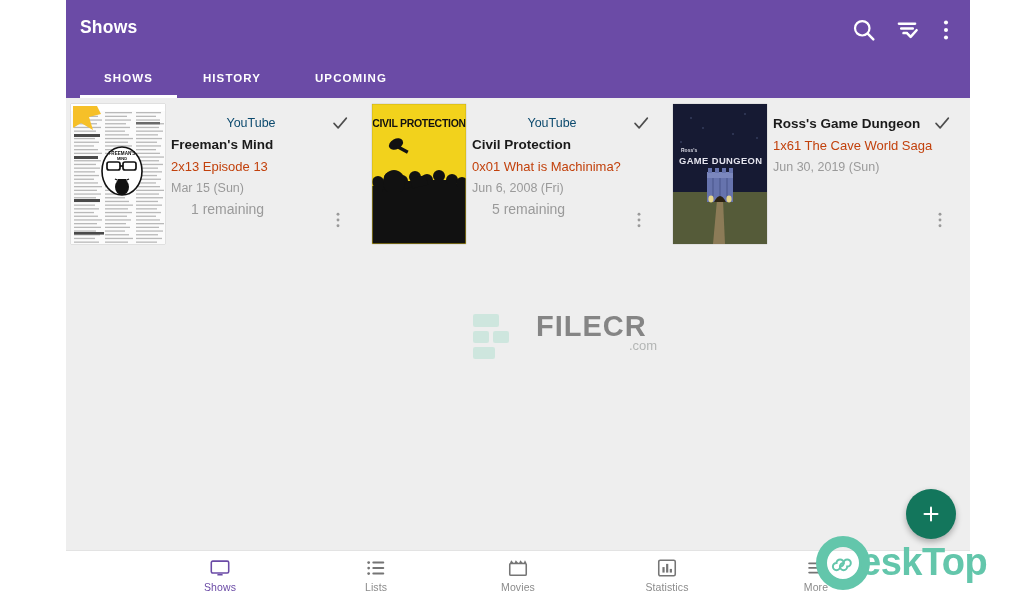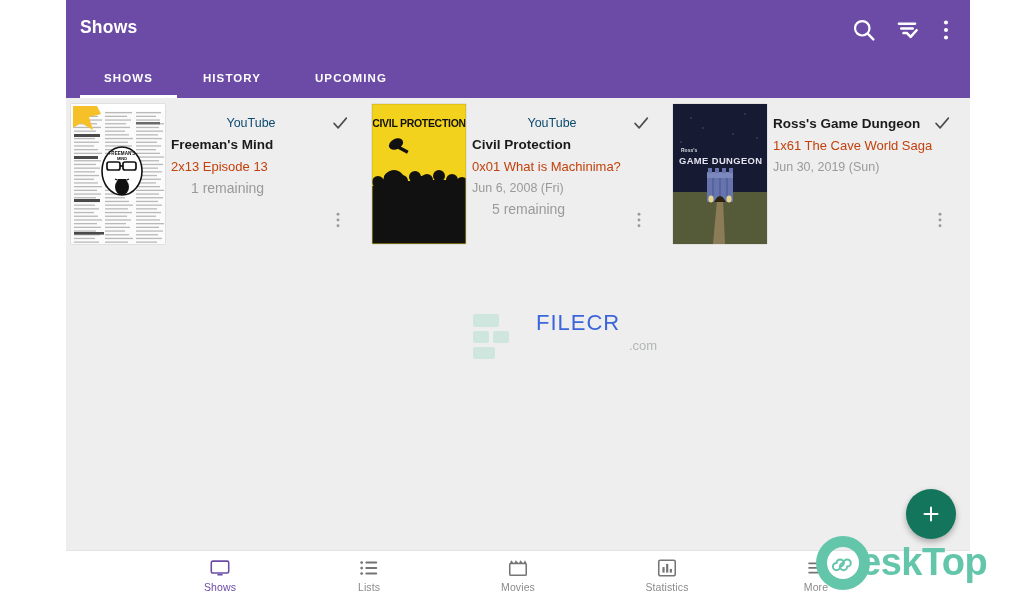--- a/index.html
+++ b/index.html
@@ -152,24 +152,24 @@
 
   
   #filecr{
     position:absolute;
     left:405px; top:212px;
     width:200px; height:56px;
     pointer-events:none;
   }
   #filecr-text{
     position:absolute; left:65px; top:0;
-    font-size:22px;
+    font-size:29px;
     letter-spacing:1px;
-    color:#1d4ed8;
-    font-weight:normal;
+    color:#737373;
+    font-weight:bold;
     opacity:.85;
   }
   #filecr-dotcom{
     position:absolute; left:158px; top:28px;
     font-size:13px;
     color:#a9acab;
     opacity:.85;
   }
   #filecr-mark{
     position:absolute;left:0;top:-2px;opacity:.28;
@@ -508,20 +508,21 @@
               <rect x="17" y="33" width="8" height="5" fill="#111"></rect>
               <text x="21" y="9" font-family="Liberation Sans, sans-serif" font-size="4.6" font-weight="bold" fill="#111" text-anchor="middle">FREEMAN'S</text>
               <text x="21" y="14" font-family="Liberation Sans, sans-serif" font-size="4" font-weight="bold" fill="#111" text-anchor="middle">MIND</text>
             </g>
           </svg>
         </div>
         <div class="card-text">
           <div class="c-network">YouTube</div>
           <div class="c-title">Freeman's Mind</div>
           <div class="c-episode">2x13 Episode 13</div>
+          <div class="c-date">Mar 15 (Sun)</div>
           <div class="c-remaining">1 remaining</div>
         </div>
         <div class="card-check">
           <svg width="18" height="18" viewBox="0 0 24 24">
             <path d="M4 12.5 L9.5 18.5 L20.5 5.5" fill="none" stroke="#4d4d4d" stroke-width="2.1" stroke-linecap="round" stroke-linejoin="round"></path>
           </svg>
         </div>
         <div class="card-more">
           <svg width="14" height="16" viewBox="0 0 14 16">
             <circle cx="7" cy="2.2" r="1.45" fill="#9a9a9a"></circle>
@@ -556,21 +557,21 @@
   <div id="bottomnav">
       <div class="navitem active" style="left: 104px;">
         <div class="nav-ico">
           <svg width="22" height="22" viewBox="0 0 24 24">
             <rect x="2.5" y="4.5" width="19" height="13" rx="1.6" fill="none" stroke="#6b4ba6" stroke-width="1.7"></rect>
             <rect x="9" y="18.6" width="6" height="1.7" rx="0.8" fill="#6b4ba6"></rect>
           </svg>
         </div>
         <div class="nav-label">Shows</div>
       </div>
-      <div class="navitem" style="left: 253px;">
+      <div class="navitem" style="left: 260px;">
         <div class="nav-ico">
           <svg width="22" height="22" viewBox="0 0 24 24">
             <circle cx="4" cy="6" r="1.5" fill="#757575"></circle>
             <rect x="8" y="5" width="13" height="2" rx="1" fill="#757575"></rect>
             <circle cx="4" cy="12" r="1.5" fill="#757575"></circle>
             <rect x="8" y="11" width="13" height="2" rx="1" fill="#757575"></rect>
             <circle cx="4" cy="18" r="1.5" fill="#757575"></circle>
             <rect x="8" y="17" width="13" height="2" rx="1" fill="#757575"></rect>
           </svg>
         </div>

